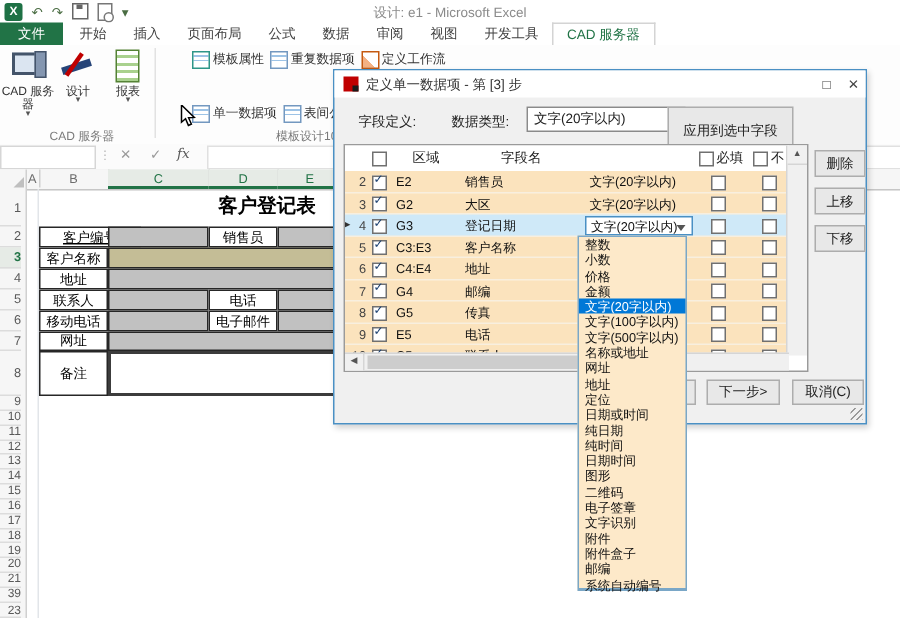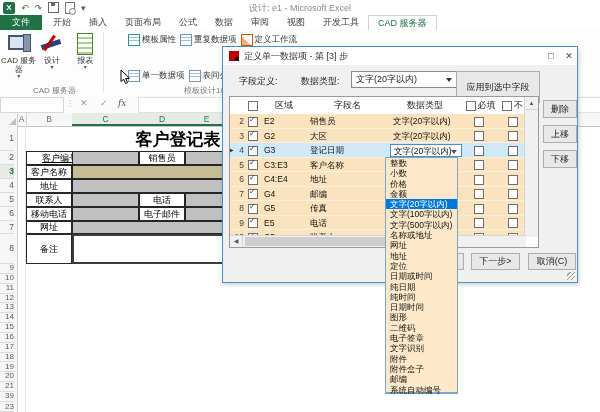--- a/index.html
+++ b/index.html
@@ -65,21 +65,21 @@
   .colh.sel{background:#e6ebe6;color:#217346;border-bottom:2px solid #217346;height:11px;}
   #gutter{position:absolute;left:0;top:13px;width:17px;height:286px;background:#f6f6f6;border-right:1px solid #d0d0d0;}
   .rnum{position:absolute;left:0;width:14px;text-align:right;color:#595959;border-bottom:1px solid #dcdcdc;font-size:8px;}
   .rnum.sel{background:#e6ebe6;color:#217346;font-weight:bold;}
   .vline{position:absolute;top:0;width:1px;background:#e2e5e9;}
   
   .cell{position:absolute;border:1px solid #262626;box-sizing:border-box;display:flex;align-items:center;justify-content:center;font-size:9px;color:#000;background:#fff;overflow:hidden;}
   .cell.gray{background:#c1c1c1;}
   .cell.olive{background:#c4bd96;}
   .cell.notes{border:2px solid #3c3c3c;background:#fff;}
-  #formtitle{position:absolute;left:100px;top:15px;width:156px;text-align:center;font-size:17px;font-weight:bold;color:#000;}
+  #formtitle{position:absolute;left:100px;top:15px;width:156px;text-align:center;font-size:13px;font-weight:bold;color:#000;}
   
   #dialog{left:222px;top:46px;width:356px;height:237px;background:#f0f0f0;border:1px solid #4a90c4;box-sizing:border-box;z-index:10;box-shadow:1px 2px 4px rgba(0,0,0,.18);}
   .dtitle{position:absolute;left:0;top:0;width:100%;height:18px;background:#fff;display:flex;align-items:center;}
   .dlogo{width:10px;height:10px;background:#c00000;margin:0 5px 0 6px;position:relative;}
   .dlogo:after{content:"";position:absolute;right:0;bottom:0;width:4px;height:4px;background:#1a1a1a;}
   .dtext{font-size:9px;color:#333;}
   .wbtn{position:absolute;top:2px;width:16px;height:14px;text-align:center;color:#444;font-size:9px;line-height:14px;}
   .ctrl-label{position:absolute;font-size:9px;color:#222;}
   .combo{position:absolute;background:#fff;border:1px solid #8a8a8a;box-sizing:border-box;font-size:9px;display:flex;align-items:center;padding-left:4px;}
   .combo .car{position:absolute;right:4px;top:6px;width:0;height:0;border-left:3.5px solid transparent;border-right:3.5px solid transparent;border-top:4px solid #333;}
@@ -282,31 +282,30 @@
       <div class="wbtn" style="left:320px;">□</div>
       <div class="wbtn" style="left:338px;">✕</div>
     </div>
 
     <div class="ctrl-label" style="left:16px;top:28px;">字段定义:</div>
     <div class="ctrl-label" style="left:78px;top:28px;">数据类型:</div>
     <div class="combo" style="left:128px;top:24px;width:106px;height:17px;">
       <span>文字(20字以内)</span>
       <span class="car"></span>
     </div>
-    <div class="pbtn" style="left:233px;top:24px;width:84px;height:32px;">应用到选中字段</div>
+    <div class="pbtn" style="left:222px;top:24px;width:84px;height:32px;">应用到选中字段</div>
 
     
     <div id="dtable">
       <div class="thead">
         <div class="hcell" style="left:15px;width:16px;">
             <span class="cb" style="position:static;"></span>
           </div>
         <div class="hcell" style="left:31px;width:46px;">区域</div>
         <div class="hcell" style="left:77px;width:81px;">字段名</div>
-        <div class="hcell" style="left:158px;width:74px;">数据类型</div>
         <div class="hcell" style="left:232px;width:37px;">
             <span class="cb" style="position:static;"></span>
             <span>必填</span>
           </div>
         <div class="hcell" style="left:269px;width:27px;">
             <span class="cb" style="position:static;"></span>
             <span>不</span>
           </div>
       </div>
       <div class="rowswrap">

